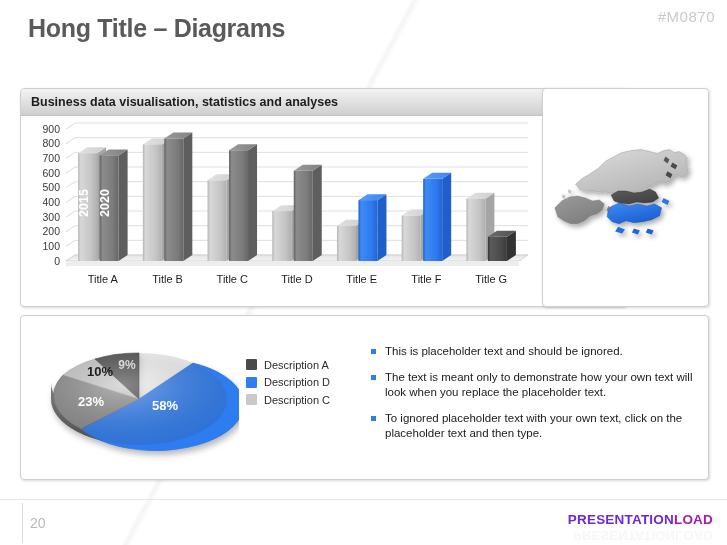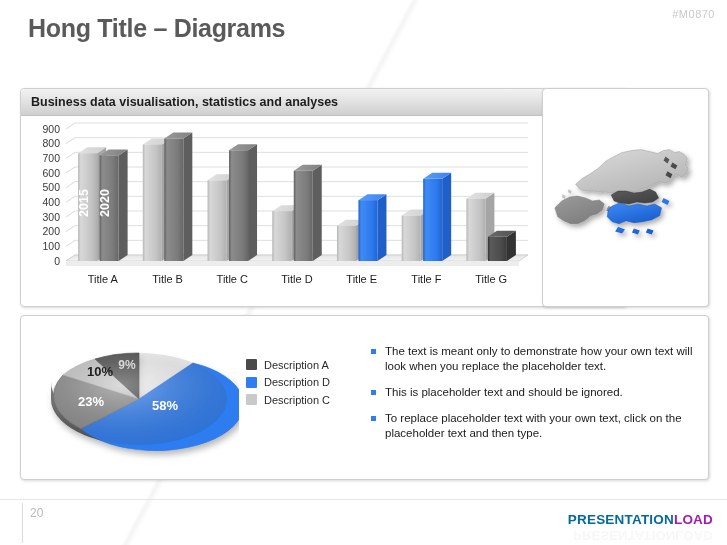--- a/index.html
+++ b/index.html
@@ -24,21 +24,21 @@
   }
 
   
   .page-title{
     position:absolute;left:28px;top:14px;
     font-size:25px;font-weight:bold;color:#5a5a5a;letter-spacing:-0.3px;
     white-space:nowrap;
   }
   .ref-code{
     position:absolute;right:12px;top:8px;
-    font-size:11px;color:#c9c9c9;letter-spacing:0.5px;
+    font-size:15px;color:#c9c9c9;letter-spacing:0.5px;
   }
 
   
   .panel{
     position:absolute;background:#fff;
     border:1px solid #cfcfcf;border-radius:4px;
     box-shadow:1px 1px 3px rgba(0,0,0,0.16);
     box-sizing:border-box;
   }
   #chart-panel{left:20px;top:88px;width:606px;height:219px;overflow:hidden;}
@@ -78,23 +78,23 @@
   .bullet-item{display:flex;margin-bottom:11px;}
   .bullet-mark{
     width:5px;height:5px;background:#2f7df0;flex:0 0 auto;
     margin:5px 9px 0 0;
   }
   .bullet-text{font-size:11.5px;line-height:15px;color:#1a1a1a;}
 
   
   .footer-rule{position:absolute;left:0;right:0;bottom:45px;height:1px;background:#e6e6e6;}
   .footer-tick{position:absolute;left:22px;bottom:2px;width:1px;height:40px;background:#dcdcdc;}
-  .page-number{position:absolute;left:30px;bottom:25px;font-size:12px;color:#b9b9b9;}
+  .page-number{position:absolute;left:30px;bottom:14px;font-size:14px;color:#b9b9b9;}
   .brand{position:absolute;right:14px;bottom:18px;font-size:13.5px;font-weight:bold;letter-spacing:.2px;}
-  .brand .b1{color:#0369a1;}
+  .brand .b1{color:#6d28d9;}
   .brand .b2{color:#a21caf;}
 </style>
 </head>
 <body>
 
 <div class="slide">
 
   <div class="sheen"></div>
 
   <div class="page-title">Hong Title – Diagrams</div>
@@ -381,29 +381,29 @@
         </div>
         <div class="legend-row">
           <span class="legend-swatch" style="background: rgb(201, 201, 201);"></span>
           <span class="legend-label">Description C</span>
         </div>
       </div>
 
     <div id="bullets">
         <div class="bullet-item">
           <span class="bullet-mark"></span>
-          <span class="bullet-text">The text is meant only to demonstrate how your own text will look when you replace the placeholder text.</span>
+          <span class="bullet-text">This is placeholder text and should be ignored.</span>
         </div>
         <div class="bullet-item">
           <span class="bullet-mark"></span>
-          <span class="bullet-text">This is placeholder text and should be ignored.</span>
+          <span class="bullet-text">The text is meant only to demonstrate how your own text will look when you replace the placeholder text.</span>
         </div>
         <div class="bullet-item">
           <span class="bullet-mark"></span>
-          <span class="bullet-text">To replace placeholder text with your own text, click on the placeholder text and then type.</span>
+          <span class="bullet-text">To ignored placeholder text with your own text, click on the placeholder text and then type.</span>
         </div>
       </div>
   </div>
 
   <div class="footer-rule"></div>
   <div class="footer-tick"></div>
   <div class="page-number">20</div>
   <div class="brand">
     <span class="b1">PRESENTATION</span><span class="b2">LOAD</span>
   </div>

